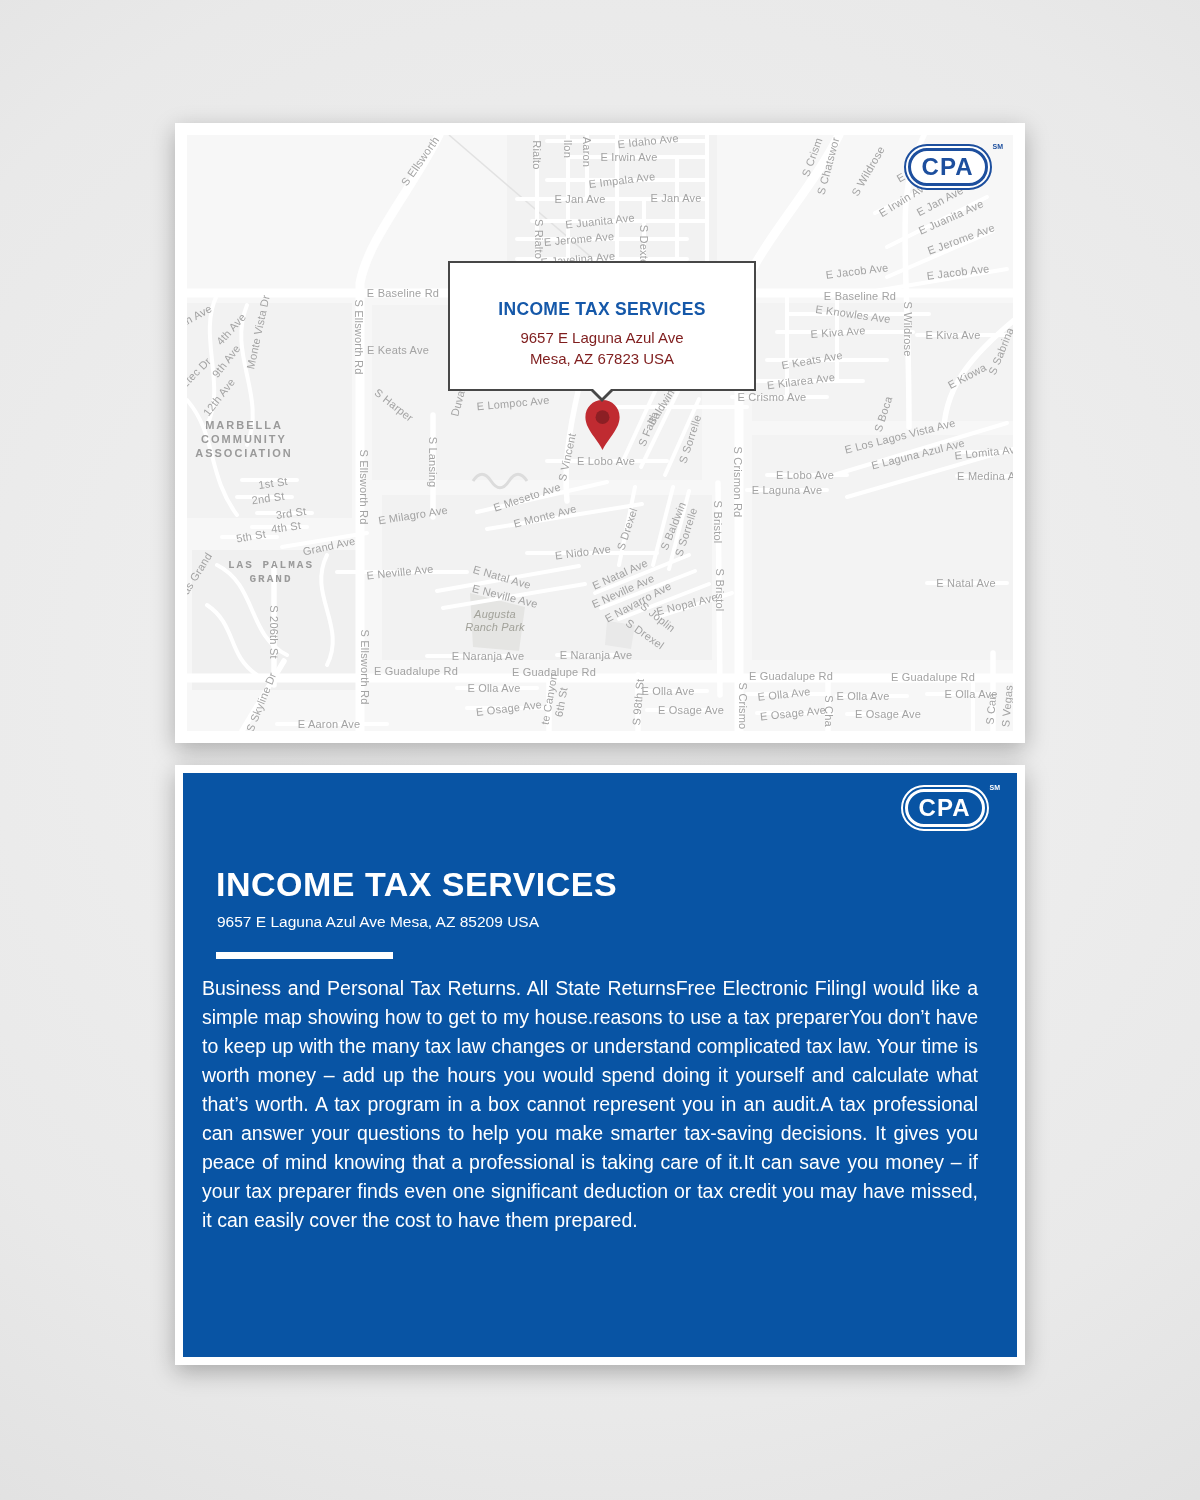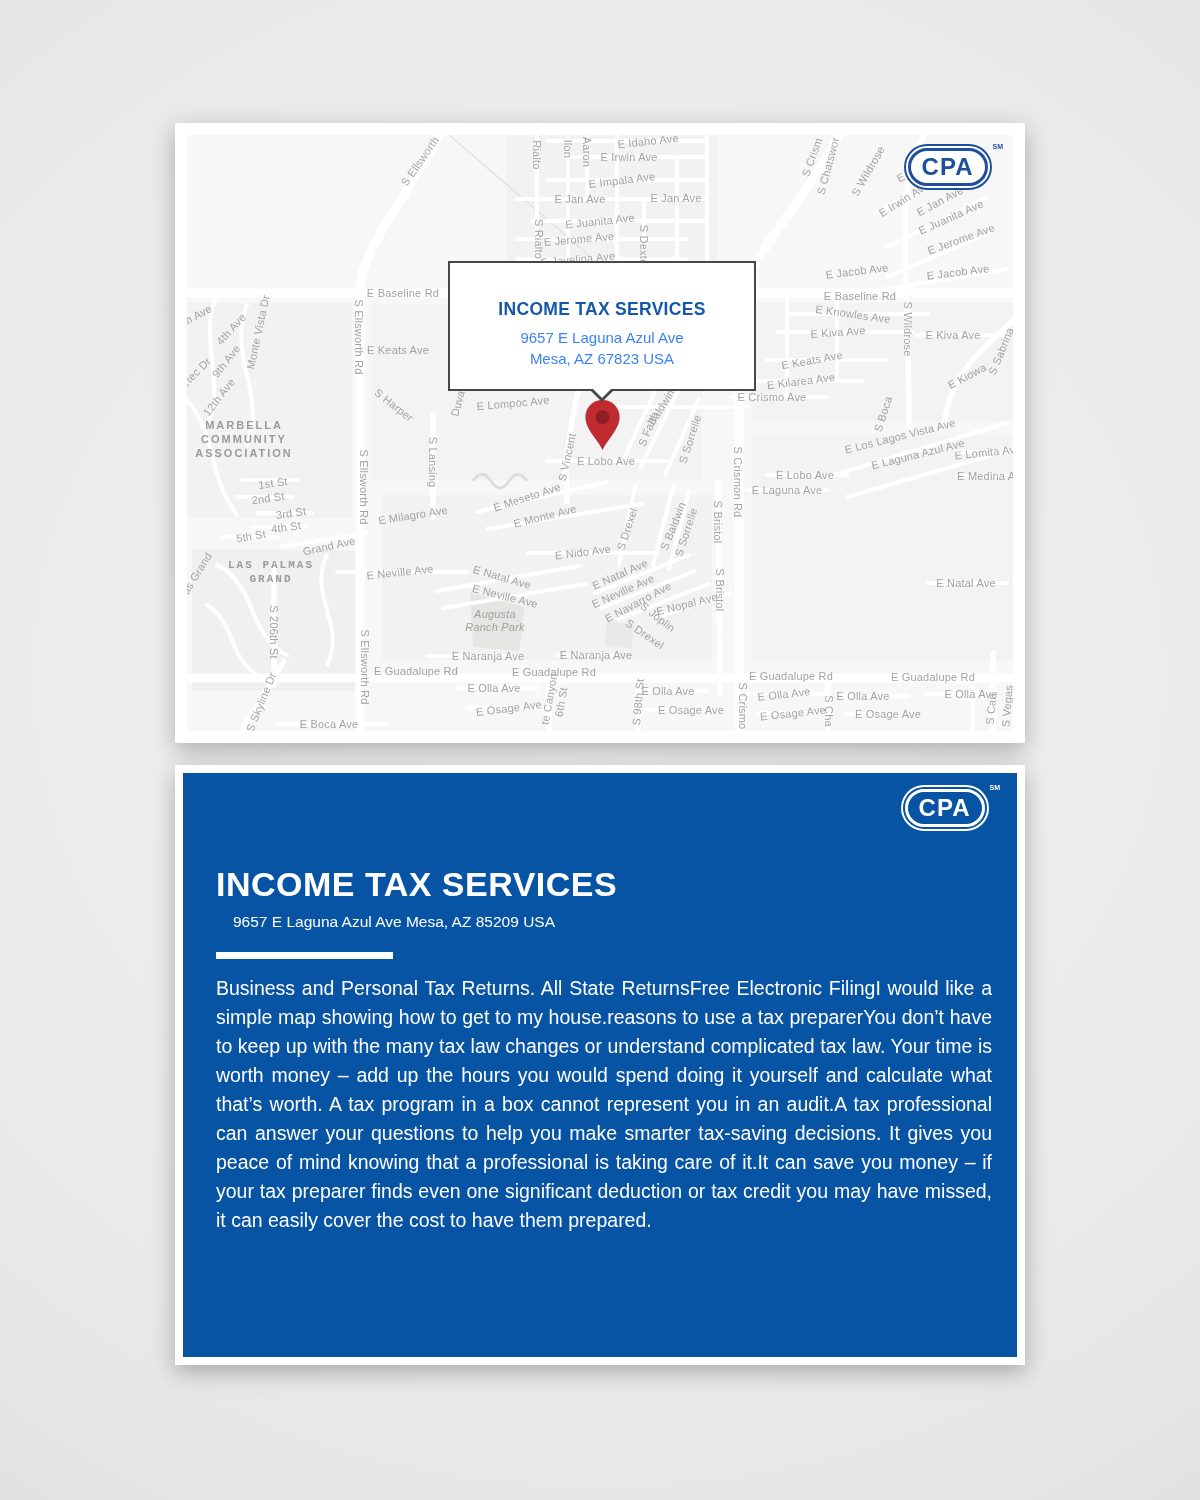--- a/index.html
+++ b/index.html
@@ -27,21 +27,21 @@
   .mlabel.park{
     font-style:italic;color:#a2a29a;text-align:center;white-space:pre-line;line-height:13px;
   }
   .map-pin{position:absolute;left:397px;top:264px;width:37px;height:52px;z-index:4;}
 
   .info-box{
     position:absolute;left:261px;top:126px;width:308px;height:130px;z-index:5;
     background:#fff;border:2px solid #474747;text-align:center;box-sizing:border-box;padding-top:36px;
   }
   .info-box .ib-title{font-size:17.5px;font-weight:bold;color:#1558a9;letter-spacing:.3px;margin-bottom:7px;}
-  .info-box .ib-addr{font-size:15px;color:#3b82f6;line-height:21px;}
+  .info-box .ib-addr{font-size:15px;color:#7f1d1d;line-height:21px;}
   .ib-pointer-outer{
     position:absolute;left:50%;bottom:-13px;transform:translateX(-50%);
     width:0;height:0;border-left:13px solid transparent;border-right:13px solid transparent;border-top:13px solid #474747;
   }
   .ib-pointer-inner{
     position:absolute;left:50%;bottom:-9px;transform:translateX(-50%);
     width:0;height:0;border-left:10px solid transparent;border-right:10px solid transparent;border-top:10px solid #fff;
   }
 
   
@@ -51,24 +51,24 @@
     border:3px solid var(--c);border-radius:60px;padding:0 11px;
     font-weight:bold;font-size:24px;line-height:32px;color:var(--c);letter-spacing:1px;
   }
   .cpa .mark{font-size:7px;font-weight:bold;color:var(--c);margin-left:1px;margin-top:-1px;}
   .cpa-front{--c:#1d4f9e;--bg:#ffffff;right:10px;top:9px;z-index:6;}
   .cpa-back{--c:#ffffff;--bg:transparent;right:17px;top:12px;}
 
   
   .back-inner{position:relative;width:834px;height:584px;background:#0854a4;color:#fff;}
   .back-title{position:absolute;left:33px;top:92px;font-size:34px;font-weight:bold;letter-spacing:.5px;}
-  .back-sub{position:absolute;left:50px;top:140px;font-size:15.5px;}
+  .back-sub{position:absolute;left:34px;top:140px;font-size:15.5px;}
   .back-divider{position:absolute;left:33px;top:179px;width:177px;height:7px;background:#fff;}
   .back-body{
-    position:absolute;left:33px;top:201px;width:776px;
+    position:absolute;left:19px;top:201px;width:776px;
     font-size:19.5px;line-height:29px;text-align:justify;
   }
 </style>
 </head>
 <body>
 
 <div class="card card-front">
   <div class="map">
 
     <svg class="roads" width="826" height="596" viewBox="0 0 826 596">
@@ -247,21 +247,21 @@
         <span class="mlabel" style="left: 81px; top: 363px; transform: translate(-50%, -50%) rotate(-8deg);">2nd St</span>
         <span class="mlabel" style="left: 104px; top: 378px; transform: translate(-50%, -50%) rotate(-8deg);">3rd St</span>
         <span class="mlabel" style="left: 99px; top: 392px; transform: translate(-50%, -50%) rotate(-8deg);">4th St</span>
         <span class="mlabel" style="left: 64px; top: 401px; transform: translate(-50%, -50%) rotate(-10deg);">5th St</span>
         <span class="mlabel" style="left: 142px; top: 411px; transform: translate(-50%, -50%) rotate(-12deg);">Grand Ave</span>
         <span class="mlabel area" style="left: 84px; top: 437px; transform: translate(-50%, -50%) rotate(0deg); font-family: Liberation Mono, monospace;">LAS PALMAS
 GRAND</span>
         <span class="mlabel" style="left: 8px; top: 441px; transform: translate(-50%, -50%) rotate(-58deg);">nas Grand</span>
         <span class="mlabel" style="left: 87px; top: 497px; transform: translate(-50%, -50%) rotate(90deg);">S 206th St</span>
         <span class="mlabel" style="left: 74px; top: 567px; transform: translate(-50%, -50%) rotate(-68deg);">S Skyline Dr</span>
-        <span class="mlabel" style="left: 142px; top: 589px; transform: translate(-50%, -50%) rotate(0deg);">E Boca Ave</span>
+        <span class="mlabel" style="left: 142px; top: 589px; transform: translate(-50%, -50%) rotate(0deg);">E Aaron Ave</span>
         <span class="mlabel" style="left: 271px; top: 267px; transform: translate(-50%, -50%) rotate(-75deg);">Duval</span>
         <span class="mlabel" style="left: 326px; top: 268px; transform: translate(-50%, -50%) rotate(-5deg);">E Lompoc Ave</span>
         <span class="mlabel" style="left: 380px; top: 322px; transform: translate(-50%, -50%) rotate(-78deg);">S Vincent</span>
         <span class="mlabel" style="left: 461px; top: 294px; transform: translate(-50%, -50%) rotate(-68deg);">S Faith</span>
         <span class="mlabel" style="left: 474px; top: 272px; transform: translate(-50%, -50%) rotate(-58deg);">Baldwin</span>
         <span class="mlabel" style="left: 503px; top: 304px; transform: translate(-50%, -50%) rotate(-72deg);">S Sorrelle</span>
         <span class="mlabel" style="left: 551px; top: 347px; transform: translate(-50%, -50%) rotate(90deg);">S Crismon Rd</span>
         <span class="mlabel" style="left: 419px; top: 326px; transform: translate(-50%, -50%) rotate(0deg);">E Lobo Ave</span>
         <span class="mlabel" style="left: 340px; top: 362px; transform: translate(-50%, -50%) rotate(-18deg);">E Meseto Ave</span>
         <span class="mlabel" style="left: 358px; top: 381px; transform: translate(-50%, -50%) rotate(-14deg);">E Monte Ave</span>

